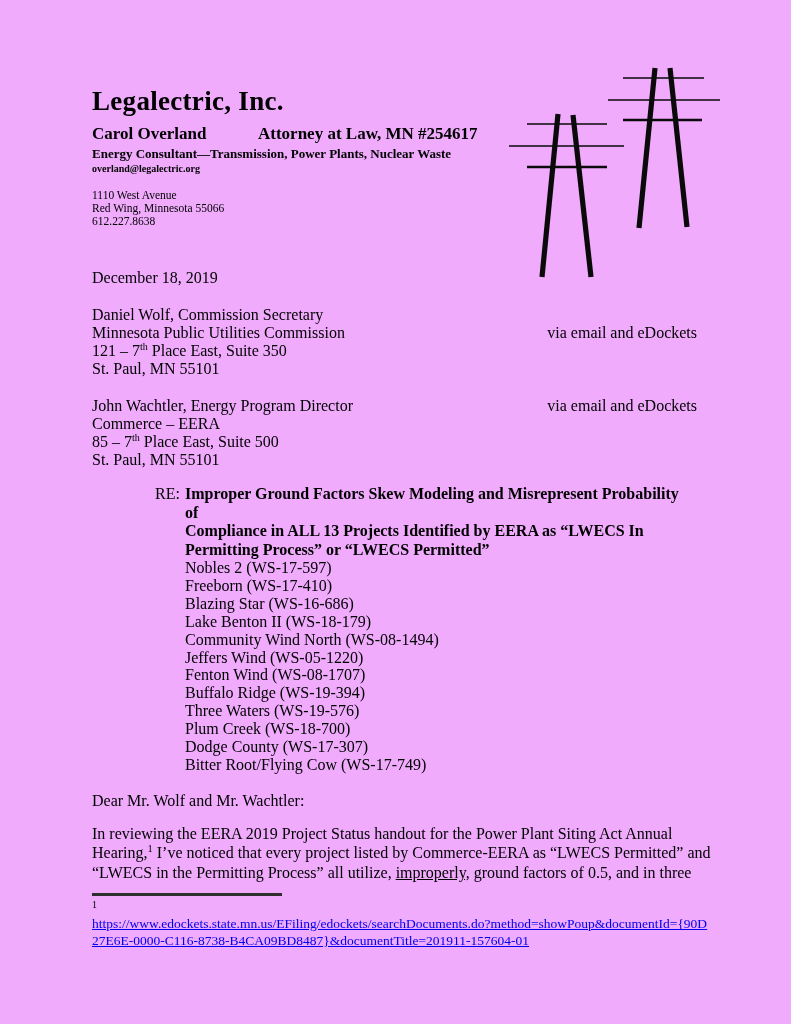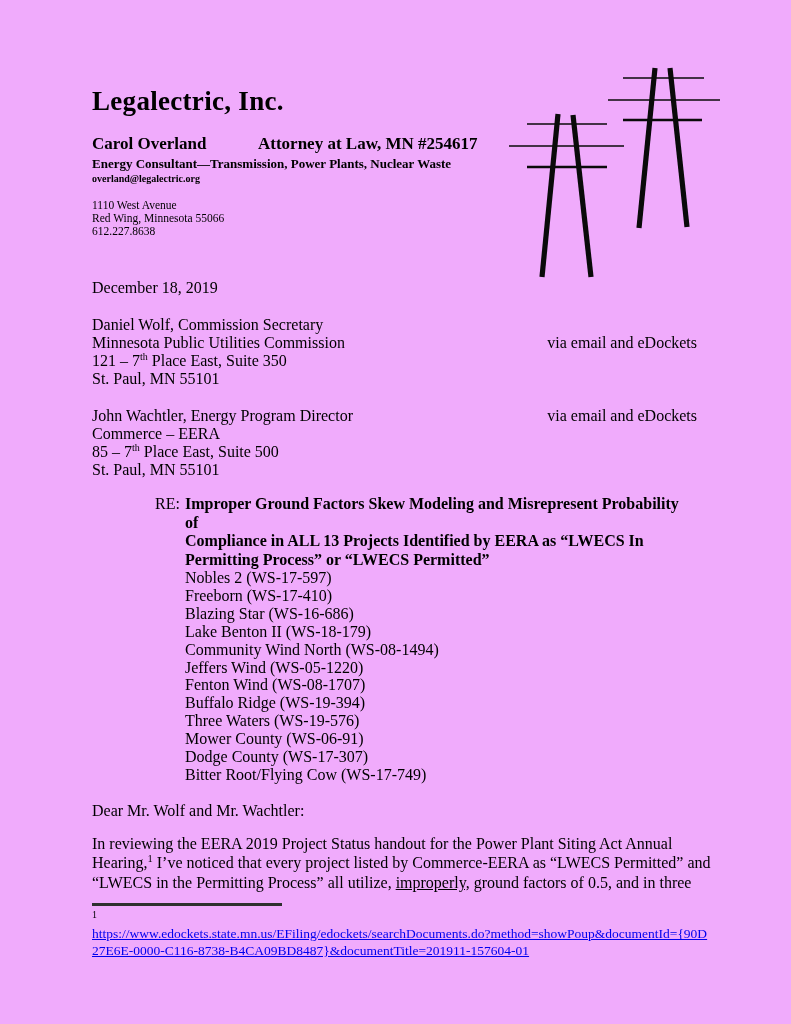--- a/index.html
+++ b/index.html
@@ -9,21 +9,21 @@
     height: 1024px;
     background: #f0abfc;
     color: #000000;
     font-family: "Liberation Serif", serif;
     overflow: hidden;
   }
   .content { padding: 86px 0 0 92px; }
 
   
   .company { font-size: 27px; font-weight: bold; letter-spacing: 0.3px; line-height: 30px; }
-  .attorney-line { display: flex; font-weight: bold; font-size: 17px; line-height: 20px; margin-top: 18px; }
+  .attorney-line { display: flex; font-weight: bold; font-size: 17px; line-height: 20px; margin-top: 8px; }
   .attorney-name { width: 166px; }
   .tagline { font-weight: bold; font-size: 13px; line-height: 15px; margin-top: 2px; }
   .email { font-weight: bold; font-size: 10px; line-height: 15px; }
   .addr { font-size: 11.5px; line-height: 13px; margin-top: 13px; }
 
   
   .logo { position: absolute; left: 480px; top: 40px; width: 260px; height: 260px; }
   .logo svg { display: block; }
 
   
@@ -133,21 +133,21 @@
 
         <div>Nobles 2 (WS-17-597)</div>
             <div>Freeborn (WS-17-410)</div>
             <div>Blazing Star (WS-16-686)</div>
             <div>Lake Benton II (WS-18-179)</div>
             <div>Community Wind North (WS-08-1494)</div>
             <div>Jeffers Wind (WS-05-1220)</div>
             <div>Fenton Wind (WS-08-1707)</div>
             <div>Buffalo Ridge (WS-19-394)</div>
             <div>Three Waters (WS-19-576)</div>
-            <div>Mower County (WS-06-91)</div>
+            <div>Plum Creek (WS-18-700)</div>
             <div>Dodge County (WS-17-307)</div>
             <div>Bitter Root/Flying Cow (WS-17-749)</div>
           </div>
       </div>
     </div>
 
     <div class="salutation">Dear Mr. Wolf and Mr. Wachtler:</div>
 
     <p class="body-para"><span>In reviewing the EERA 2019 Project Status handout for the Power Plant Siting Act Annual Hearing,</span><sup class="fn">1</sup><span> I’ve noticed that every project listed by Commerce-EERA as “LWECS Permitted” and “LWECS in the Permitting Process” all utilize, </span><span class="u">improperly,</span><span> ground factors of 0.5, and in three</span></p>
 

